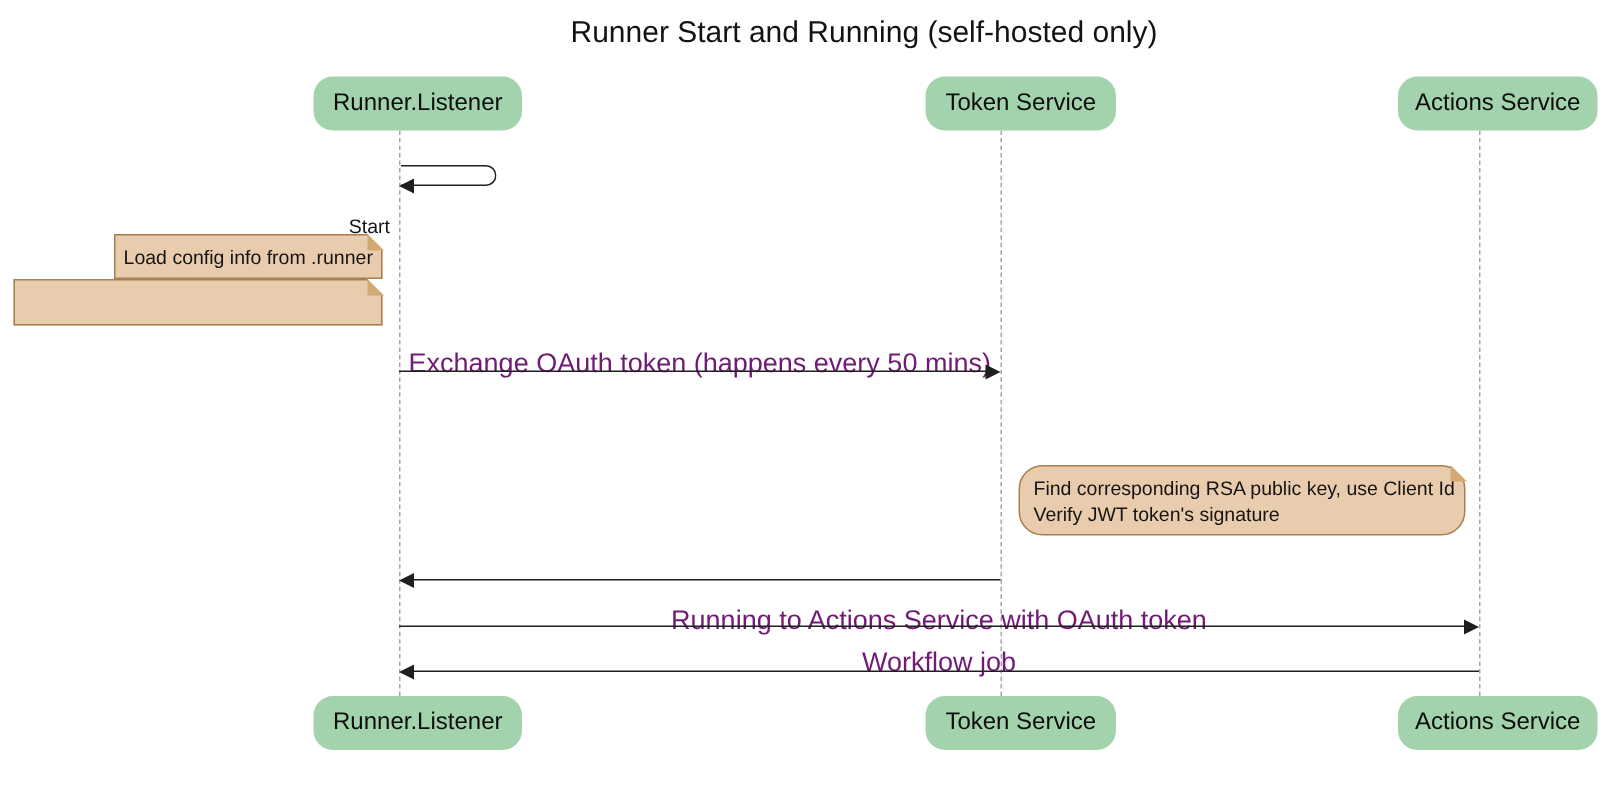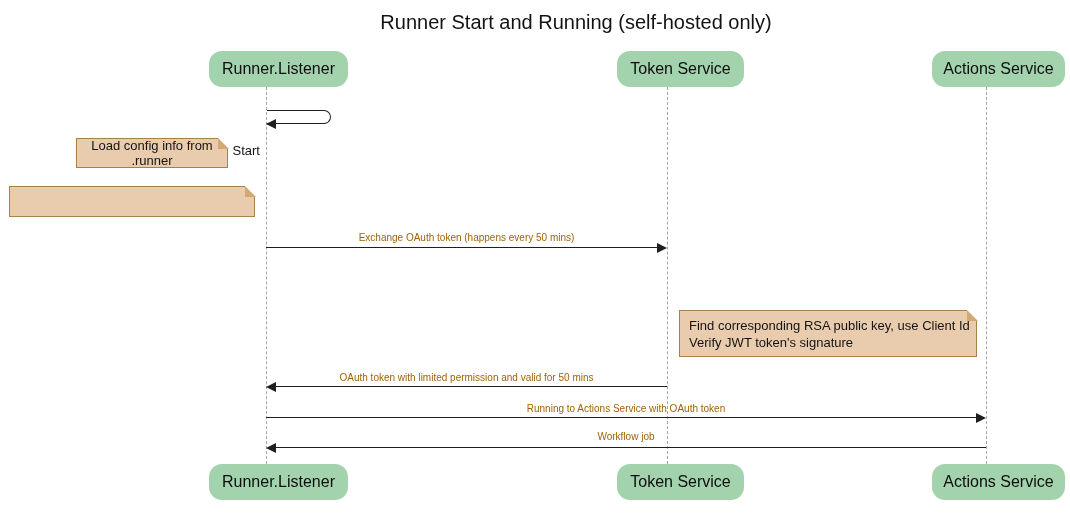--- a/index.html
+++ b/index.html
@@ -24,23 +24,23 @@
     position:absolute;background:#e9cbad;border:1.5px solid #a8804e;
     box-sizing:border-box;font-size:13px;color:#141414;
     display:flex;align-items:center;justify-content:center;text-align:center;
   }
   .note .fold{
     position:absolute;top:-1.5px;right:-1.5px;width:0;height:0;
     border-style:solid;border-width:0 11px 11px 0;
     border-color:#ffffff #ffffff #d4a872 #d4a872;
   }
   .note.multiline{justify-content:flex-start;text-align:left;
-    white-space:pre-line;padding-left:9px;line-height:17px;}
+    white-space:pre-line;padding-left:9px;line-height:17px;border-radius:16px;}
   .msg-label{
-    position:absolute;font-size:10px;text-align:center;white-space:nowrap;color:#a16207;
+    position:absolute;font-size:18px;text-align:center;white-space:nowrap;color:#701a75;
   }
   .msg-line{
     position:absolute;height:0;border-top:1.5px solid #1f1f1f;
   }
   .arrow-right{
     position:absolute;width:0;height:0;
     border-top:5px solid transparent;border-bottom:5px solid transparent;
     border-left:10px solid #1f1f1f;
   }
   .arrow-left{
@@ -75,41 +75,40 @@
       <span>Token Service</span>
     </div>
   <div class="actor" style="left:920px;top:51px;width:133px;">
       <span>Actions Service</span>
     </div>
 
   <div class="self-label">Start</div>
   <div class="self-loop"></div>
   <div class="arrow-left" style="left:266px;top:119px;"></div>
 
-  <div class="note" style="left:76px;top:138px;width:152px;height:30px;">
+  <div class="note" style="left:76px;top:156px;width:179px;height:30px;">
     <span class="fold"></span>
     <span>Load config info from .runner</span>
   </div>
 
   <div class="note" style="left:9px;top:186px;width:246px;height:31px;">
     <span class="fold"></span>
   </div>
 
   <div class="msg-label" style="left:266px;top:232px;width:401px;">Exchange OAuth token (happens every 50 mins)</div>
   <div class="msg-line" style="left:266px;top:247px;width:396px;"></div>
   <div class="arrow-right" style="left:657px;top:243px;"></div>
 
 
   <div class="note multiline" style="left:679px;top:310px;width:298px;height:47px;">
     <span class="fold"></span>
     <span>Find corresponding RSA public key, use Client Id
 Verify JWT token's signature</span>
   </div>
 
-  <div class="msg-label" style="left:266px;top:372px;width:401px;">OAuth token with limited permission and valid for 50 mins</div>
   <div class="msg-line" style="left:271px;top:386px;width:396px;"></div>
   <div class="arrow-left" style="left:266px;top:382px;"></div>
 
   <div class="msg-label" style="left:266px;top:403px;width:720px;">Running to Actions Service with OAuth token</div>
   <div class="msg-line" style="left:266px;top:417px;width:715px;"></div>
   <div class="arrow-right" style="left:976px;top:413px;"></div>
 
   <div class="msg-label" style="left:266px;top:431px;width:720px;">Workflow job</div>
   <div class="msg-line" style="left:271px;top:447px;width:715px;"></div>
   <div class="arrow-left" style="left:266px;top:443px;"></div>

